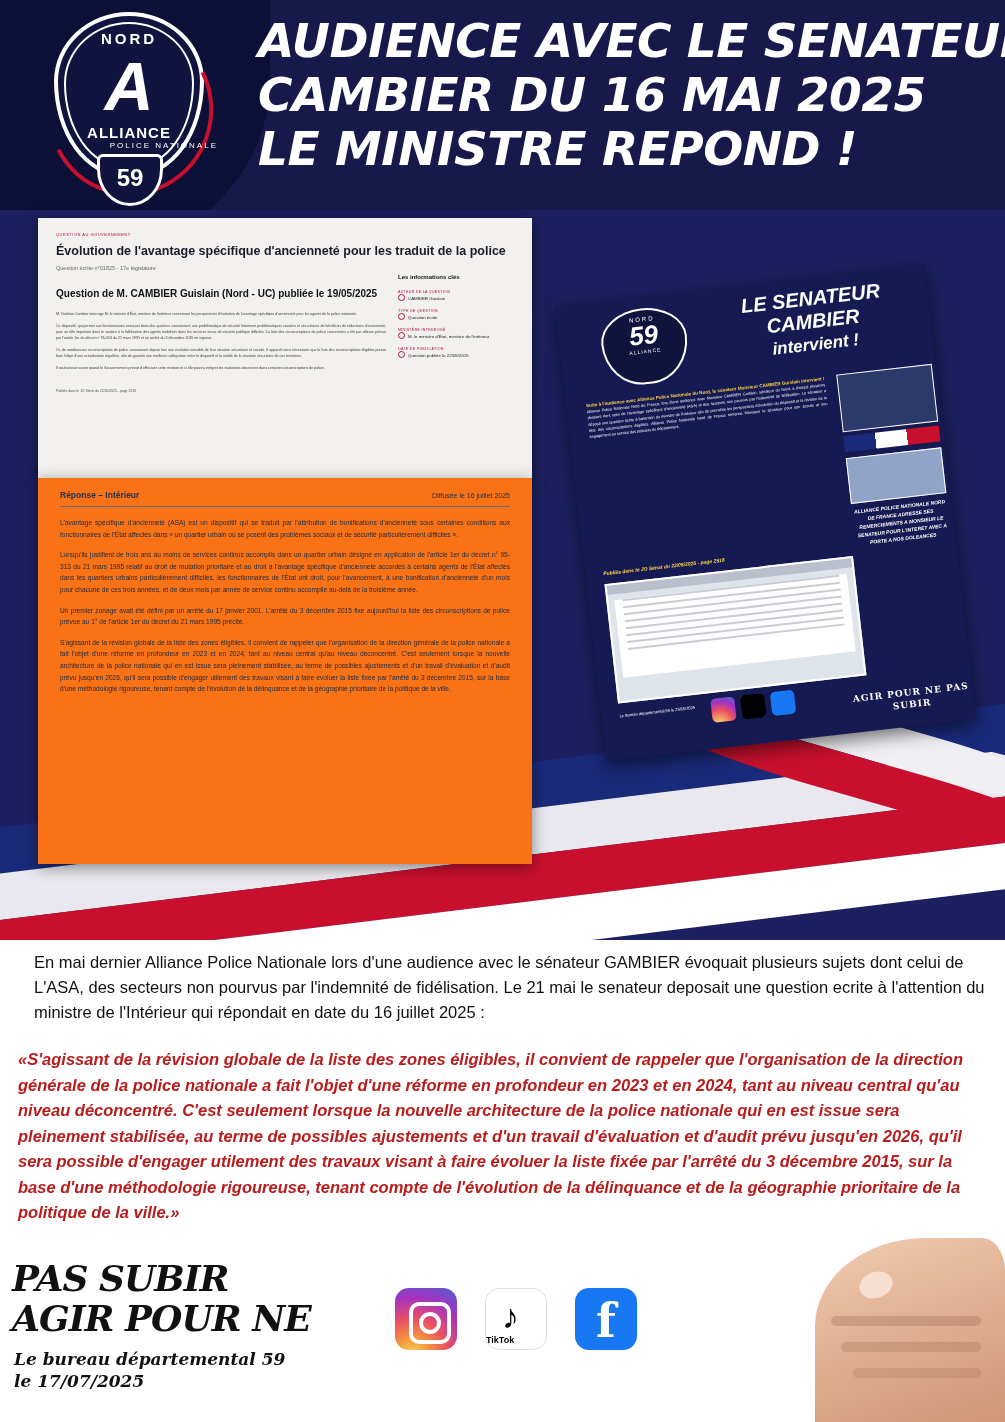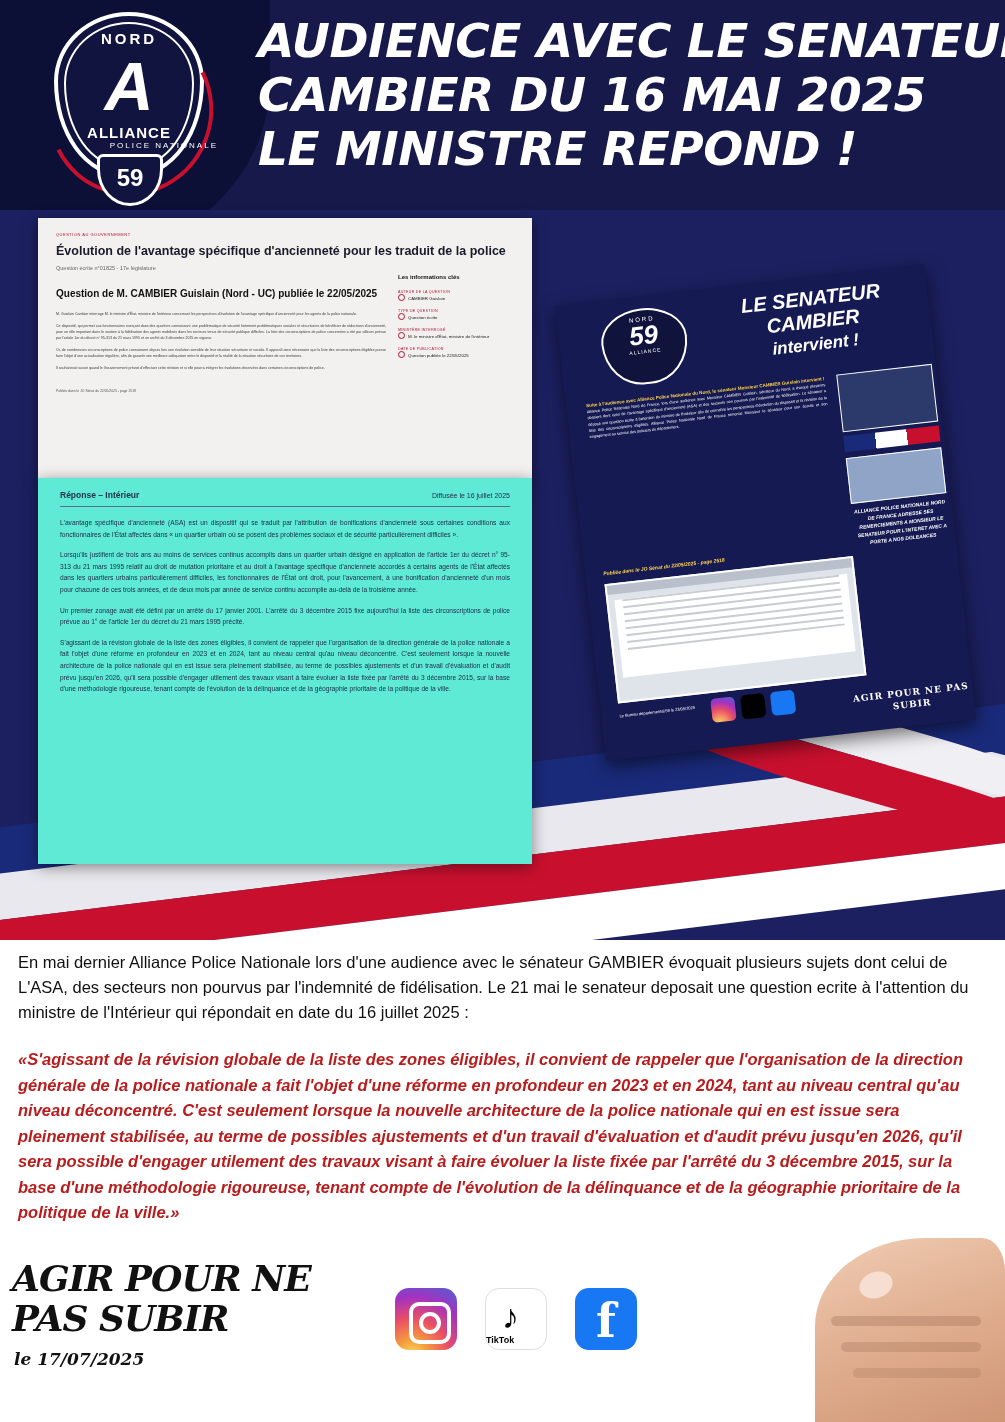--- a/index.html
+++ b/index.html
@@ -129,21 +129,21 @@
     position:absolute; right:16px; top:56px; width:118px;
   }
   .doc-side .t { font-size:6px; font-weight:bold; color:#111; margin-bottom:10px; }
   .doc-side .lbl { font-size:3.6px; color:#b01030; text-transform:uppercase; letter-spacing:.3px; }
   .doc-side .val { font-size:4.4px; color:#222; margin-bottom:8px; }
   .doc-side .ic { display:inline-block; width:7px; height:7px; border:.7px solid #b01030; border-radius:50%; margin-right:3px; vertical-align:-1px;}
 
   
   .rep-sheet {
     position:absolute; left:38px; top:478px; width:494px; height:386px;
-    background:#5eead4;
+    background:#f97316;
     box-shadow:0 3px 14px rgba(0,0,0,.45);
     padding:12px 22px 10px 22px;
   }
   .rep-head { display:flex; justify-content:space-between; align-items:baseline;
     border-bottom:1px solid #5a6f8f; padding-bottom:6px; margin-bottom:10px; }
   .rep-head .l { font-size:8.5px; color:#24324d; font-weight:bold; }
   .rep-head .r { font-size:7px; color:#24324d; }
   .rep-sheet p { font-size:6.6px; line-height:11.6px; color:#1c2a42; margin:0 0 9px 0; text-align:justify; }
 
   
@@ -210,21 +210,21 @@
     color:#fff; font-size:9px; font-weight:bold; line-height:12px; text-align:center;
     font-family:"DejaVu Serif", serif; letter-spacing:1px;
   }
 
   
   .article {
     position:absolute; left:18px; top:950px; width:970px;
   }
   .article .para {
     font-size:16.5px; line-height:25px; color:#111;
-    margin:0 0 22px 0;
+    margin:0 0 22px 16px;
   }
   .article .quote {
     font-size:16.5px; line-height:25.5px; color:#b91c1c;
     font-style:italic; font-weight:bold; margin:0;
   }
 
   
   .footer-agir {
     position:absolute; left:12px; top:1258px; width:330px;
     color:#111; font-size:36px; font-weight:bold; font-style:italic;
@@ -299,21 +299,21 @@
     <div class="stripe c1"></div>
     <div class="stripe c2"></div>
     <div class="stripe c3"></div>
   </div>
 </div>
 
 <div class="doc-scan">
   <div class="q-top">QUESTION AU GOUVERNEMENT</div>
   <h2>Évolution de l'avantage spécifique d'ancienneté pour les traduit de la police</h2>
   <div class="q-sub">Question écrite n°01825 - 17e législature</div>
-  <h3>Question de M. CAMBIER Guislain (Nord - UC) publiée le 22/05/2025</h3>
+  <h3>Question de M. CAMBIER Guislain (Nord - UC) publiée le 19/05/2025</h3>
   <div class="body-lines">
     <p>M. Guislain Cambier interroge M. le ministre d'État, ministre de l'intérieur concernant les perspectives d'évolution de l'avantage spécifique d'ancienneté pour les agents de la police nationale.</p>
     <p>Ce dispositif, qui permet aux fonctionnaires exerçant dans des quartiers connaissant une problématique de sécurité fortement problématiques sociales et sécuritaires de bénéficier de réductions d'ancienneté, joue un rôle important dans le soutien à la fidélisation des agents mobilisés dans les secteurs tenus de sécurité publique difficiles. La liste des circonscriptions de police concernées a été par ailleurs prévue par l'article 1er du décret n° 95-313 du 21 mars 1995 et un arrêté du 3 décembre 2015 en vigueur.</p>
     <p>Or, de nombreuses circonscriptions de police connaissent depuis lors une évolution sensible de leur situation sécuritaire et sociale. Il apparaît ainsi nécessaire que la liste des circonscriptions éligibles puisse faire l'objet d'une actualisation régulière, afin de garantir une meilleure adéquation entre le dispositif et la réalité de la situation sécuritaire de ces territoires.</p>
     <p>Il souhaiterait savoir quand le Gouvernement prévoit d'effectuer cette révision et si elle pourra intégrer les évolutions observées dans certaines circonscriptions de police.</p>
   </div>
   <div class="pub">Publiée dans le JO Sénat du 22/05/2025 - page 2518</div>
 
   <div class="doc-side">
     <div class="t">Les informations clés</div>
@@ -391,25 +391,26 @@
     <div class="tract-agir">AGIR POUR NE PAS SUBIR</div>
   </div>
 </div>
 
 <div class="article">
   <p class="para">En mai dernier Alliance Police Nationale lors d'une audience avec le sénateur GAMBIER évoquait plusieurs sujets dont celui de L'ASA, des secteurs non pourvus par l'indemnité de fidélisation. Le 21 mai le senateur deposait une  question ecrite à l'attention du ministre de l'Intérieur qui répondait en date du 16 juillet 2025 :</p>
   <p class="quote">«S'agissant de la révision globale de la liste des zones éligibles, il convient de rappeler que l'organisation de la direction générale de la police nationale a fait l'objet d'une réforme en profondeur en 2023 et en 2024, tant au niveau central qu'au niveau déconcentré. C'est seulement lorsque la nouvelle architecture de la police nationale qui en est issue sera pleinement stabilisée, au terme de possibles ajustements et d'un travail d'évaluation et d'audit prévu jusqu'en 2026, qu'il sera possible d'engager utilement des travaux visant à faire évoluer la liste fixée par l'arrêté du 3 décembre 2015, sur la base d'une méthodologie rigoureuse, tenant compte de l'évolution de la délinquance et de la géographie prioritaire de la politique de la ville.»</p>
 </div>
 
 <div class="footer-agir">
+  <div>PAS SUBIR</div>
   <div>AGIR POUR NE</div>
-  <div>PAS SUBIR</div>
 </div>
 
 <div class="footer-bureau">
+  <div>Le bureau départemental 59</div>
   <div>le 17/07/2025</div>
 </div>
 
 <div class="footer-socials">
   <div class="fs ig"></div>
   <div class="fs tt">
     <div class="note">♪</div>
     <div class="lbl">TikTok</div>
   </div>
   <div class="fs fb">

